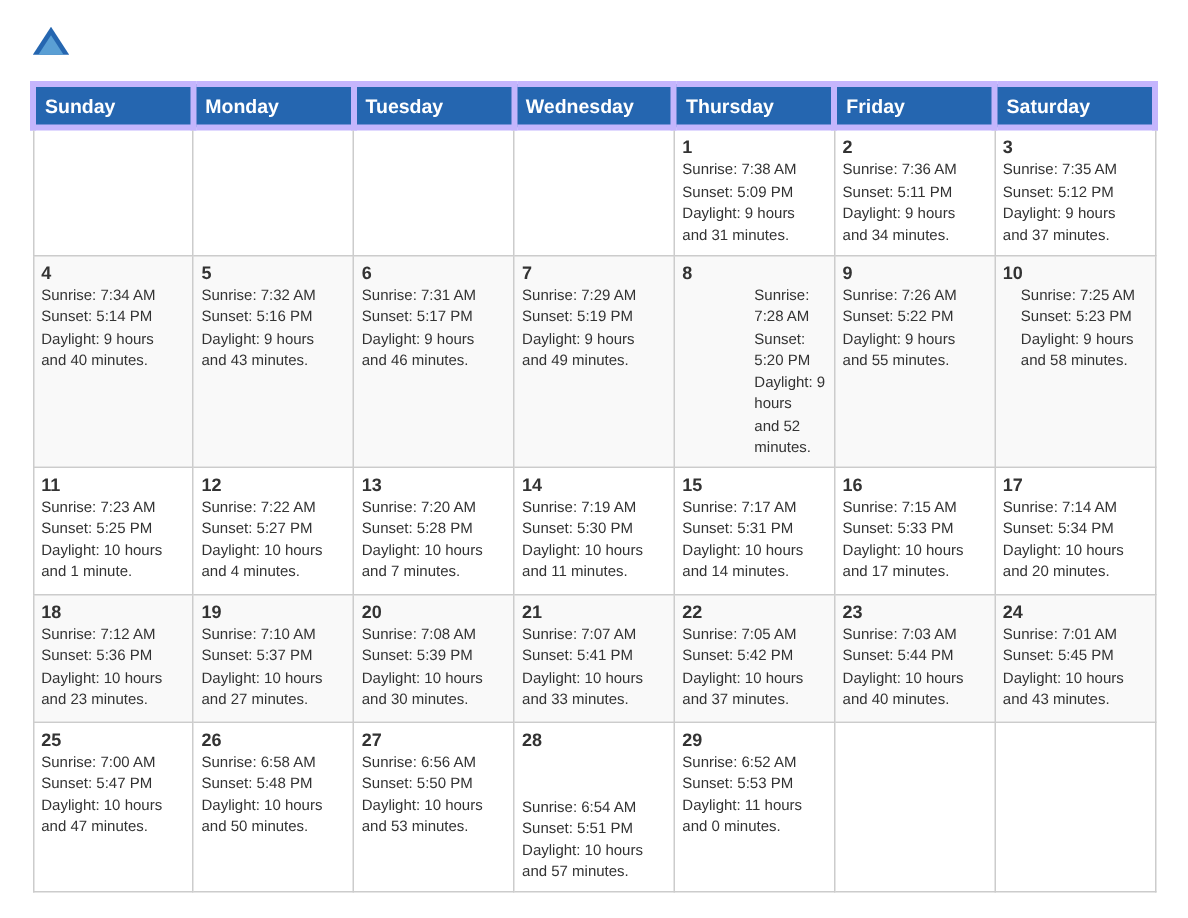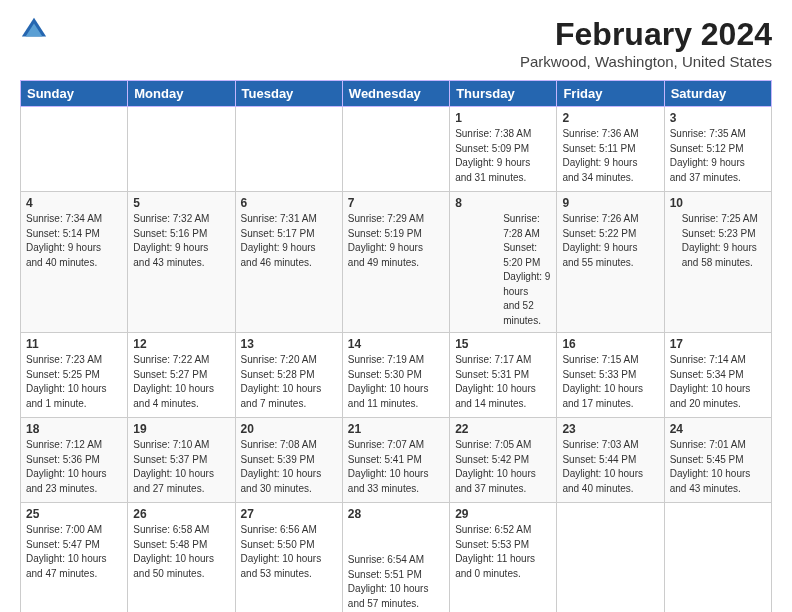--- a/index.html
+++ b/index.html
@@ -48,21 +48,21 @@
       width: 100%;
       border-collapse: collapse;
       table-layout: fixed;
     }
     .calendar-table th {
       background-color: #2566b0;
       color: #fff;
       text-align: left;
       padding: 5px 6px;
       font-size: 13px;
-      border: 1px solid #c4b5fd;
+      border: 4px solid #c4b5fd;
     }
     .calendar-table td {
       border: 1px solid #ccc;
       vertical-align: top;
       padding: 4px 5px;
       font-size: 10.5px;
       color: #333;
       height: 85px;
       background: #fff;
     }
@@ -86,24 +86,20 @@
 </head>
 <body>
 
 <div class="header-section">
   <div class="logo">
     <svg class="logo-icon" viewBox="0 0 30 30">
       <polygon points="15,2 28,22 2,22" fill="#2566b0"></polygon>
       <polygon points="15,8 24,22 6,22" fill="#5a9fd4"></polygon>
     </svg>
   </div>
-  <div class="title-block">
-    <div class="month-year">February 2024</div>
-    <div class="location">Parkwood, Washington, United States</div>
-  </div>
 </div>
 
 <table class="calendar-table">
   <thead>
     <tr>
 
     <th>Sunday</th>
         <th>Monday</th>
         <th>Tuesday</th>
         <th>Wednesday</th>

